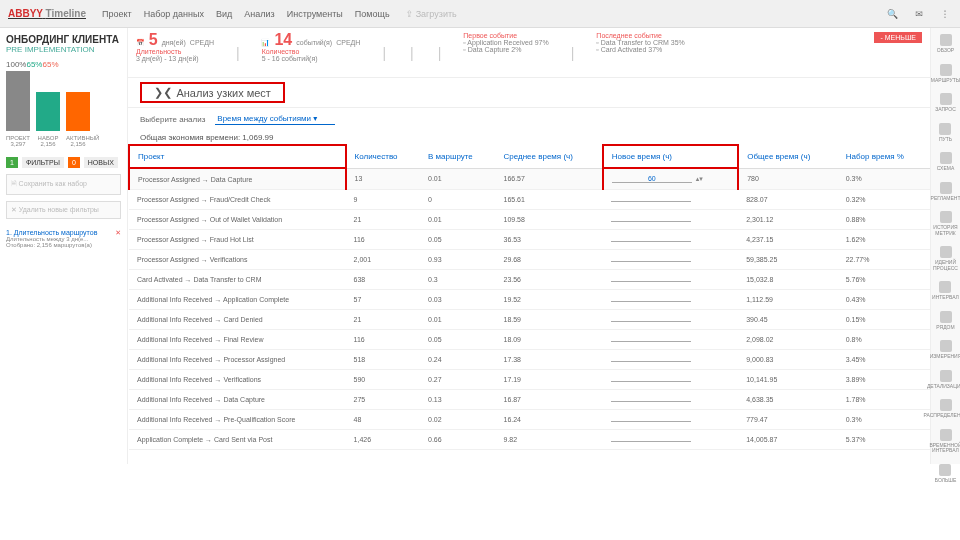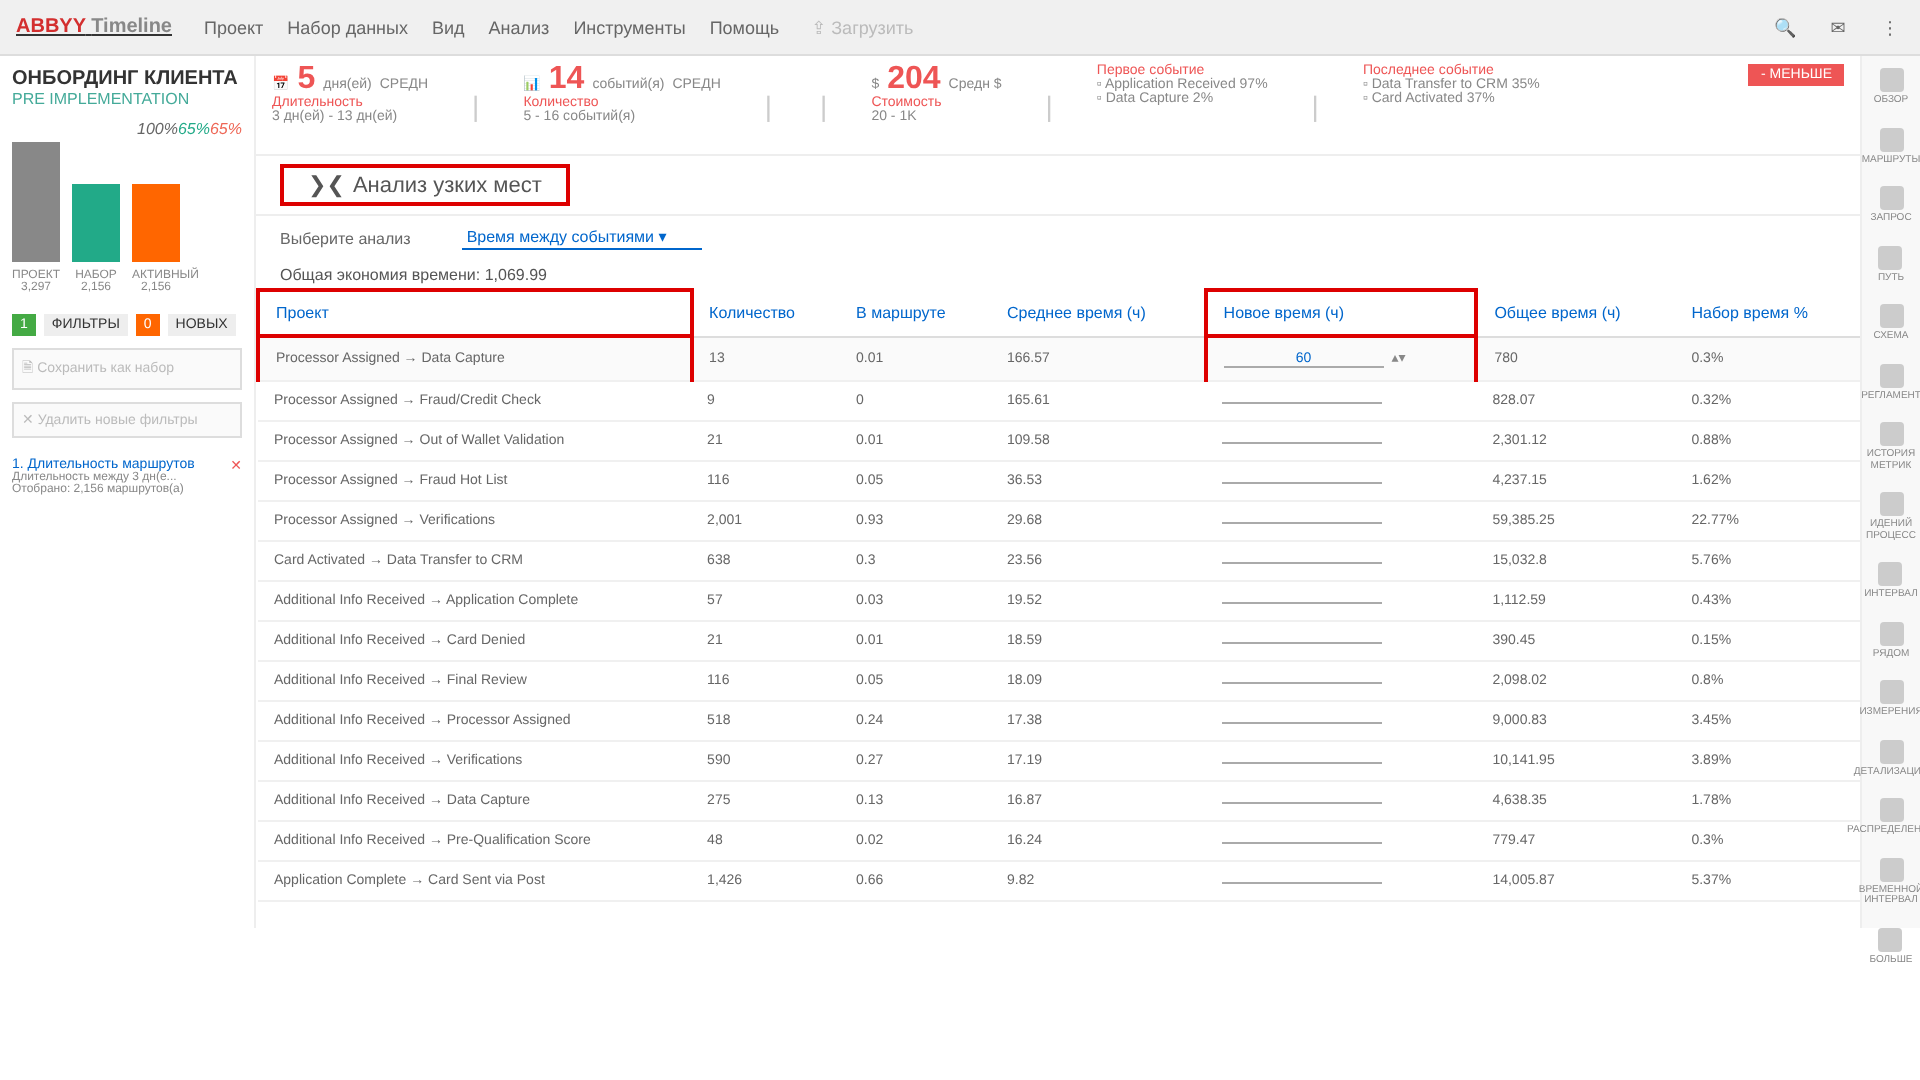--- a/index.html
+++ b/index.html
@@ -10,21 +10,21 @@
 .logo-grey { color:#888; }
 .menu { display:flex; gap:12px; margin-left:12px; color:#666; }
 .menu span { cursor:pointer; }
 .topbar-right { margin-left:auto; display:flex; gap:12px; color:#666; }
 .icon-btn { width:14px; height:14px; cursor:pointer; display:flex; align-items:center; justify-content:center; }
 
 .main { display:flex; height:436px; }
 .leftcol { width:128px; padding:6px 6px; border-right:1px solid #eee; }
 .proj-title { font-size:10px; font-weight:bold; color:#333; }
 .proj-sub { font-size:8px; color:#4a9; margin-bottom:6px; }
-.pct-row { display:flex; justify-content:flex-end; font-size:8px; margin-bottom:2px;font-style:italic; }
+.pct-row { display:flex; justify-content:flex-start; font-size:8px; margin-bottom:2px; }
 .pct-row span:nth-child(1){color:#666;} .pct-row span:nth-child(2){color:#2a8;} .pct-row span:nth-child(3){color:#e65;}
 .bars { display:flex; gap:6px; height:60px; align-items:flex-end; margin-bottom:4px; }
 .bar { width:24px; }
 .bar1{background:#888;height:100%;} .bar2{background:#2a8;height:65%;} .bar3{background:#f60;height:65%;}
 .bar-labels { display:flex; gap:6px; font-size:6px; color:#888; }
 .bar-labels div{width:24px;text-align:center;}
 .filters { margin-top:10px; display:flex; gap:4px; }
 .filter-badge { font-size:7px; padding:2px 4px; background:#eee; }
 .filter-badge.g{background:#4a4;color:#fff;}
 .filter-badge.o{background:#f60;color:#fff;}
@@ -42,21 +42,21 @@
 .kpi-evt .t{color:#e55;}
 .less-btn{background:#e55;color:#fff;padding:2px 6px;font-size:7px;margin-left:auto;align-self:flex-start;cursor:pointer;}
 
 .analysis-bar { height:30px; display:flex; align-items:center; padding:0 12px; border-bottom:1px solid #eee; }
 .analysis-title { border:2px solid #d00; padding:2px 12px; font-size:11px; font-weight:500; color:#555; display:flex; align-items:center; gap:4px;}
 .auto-cand { height:26px; padding:0 12px; display:flex; align-items:center; gap:18px; font-size:8px; color:#888; border-bottom:1px solid #eee;}
 .auto-cand .ac{color:#06c;}
 .auto-cand .new{color:#06c;}
 .auto-cand .exp{margin-left:auto;color:#06c;}
 
-.sel-row{padding:6px 12px;display:flex;gap:26px;align-items:center;font-size:8px;color:#666;}
+.sel-row{padding:6px 12px;display:flex;gap:10px;align-items:center;font-size:8px;color:#666;}
 .sel-val{color:#06c;border-bottom:1px solid #06c;padding:0 18px 1px 2px;}
 .savings{padding:2px 12px;font-size:8px;color:#555;}
 
 .tbl{flex:1;overflow:auto;}
 .tbl table{width:100%;border-collapse:collapse;}
 .tbl th{text-align:left;padding:6px 8px;font-size:8px;color:#06c;font-weight:normal;border-bottom:1px solid #ddd;}
 .tbl td{padding:6px 8px;font-size:7px;color:#666;border-bottom:1px solid #f0f0f0;}
 .tbl tr:first-child td{background:#fafafa;}
 .hl-col{border:2px solid #d00;}
 .newtime{color:#06c;text-align:center;border-bottom:1px solid #aaa;display:inline-block;min-width:80px;}
@@ -137,29 +137,20 @@
             <span style="color:#e55">📊</span>
             <span class="kpi-big">14</span>
             <span>событий(я)</span>
             <span>СРЕДН</span>
           </div>
         <div style="color:#e55">Количество</div>
           <div>5 - 16 событий(я)</div>
       </div>
       <span class="kpi-sep">|</span>
       <span class="kpi-sep">|</span>
-      <div class="kpi">
-        <div class="kpi-line">
-            <span>$</span>
-            <span class="kpi-big">204</span>
-            <span>Средн $</span>
-          </div>
-        <div style="color:#e55">Стоимость</div>
-          <div>20 - 1K</div>
-      </div>
       <span class="kpi-sep">|</span>
       <div class="kpi kpi-evt">
         <div class="t">Первое событие</div>
         <div id="fe">
             <div>▫ Application Received  97%</div>
             <div>▫ Data Capture  2%</div>
           </div>
       </div>
       <span class="kpi-sep">|</span>
       <div class="kpi kpi-evt">

